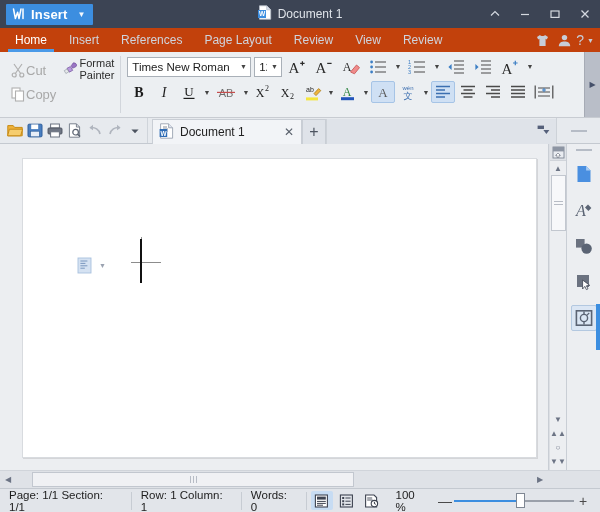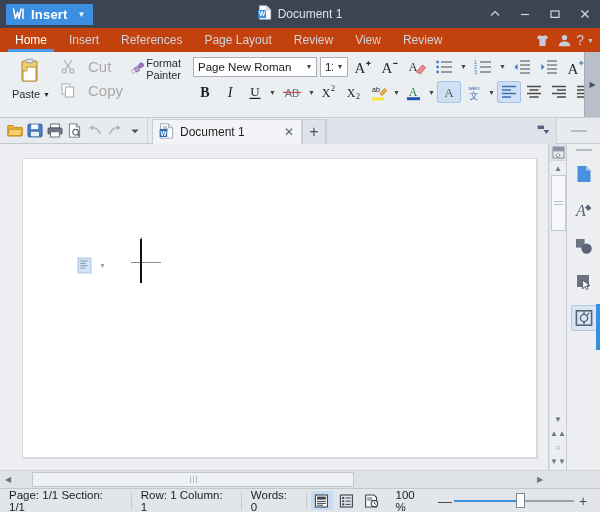--- a/index.html
+++ b/index.html
@@ -126,23 +126,23 @@
   .paste-btn {
     width: 50px;
     display: flex; flex-direction: column; align-items: center;
     padding-top: 2px;
     color: #2c2c2c;
   }
   .paste-btn .lbl { font-size:11px; margin-top:1px; display:flex; align-items:center; gap:3px;}
   .paste-btn .lbl .c { font-size:7px; }
   .clip-col { display:flex; flex-direction:column; justify-content:flex-start; padding-top:3px;}
   .clip-row {
-    display:flex; align-items:flex-start; gap:12px;
+    display:flex; align-items:center; gap:0;
     height: 24px; padding: 0 4px;
-    color: #a8a8a8; font-size: 15px;
+    color: #a8a8a8; font-size: 13px;
   }
   .fmt-painter {
     width: 54px;
     display:flex; flex-direction:row; align-items:center;
     padding-top: 2px;
     color:#2c2c2c;
   }
   .fmt-painter .lbl { font-size:11px; line-height:12px; text-align:center; }
 
   
@@ -441,32 +441,20 @@
       <div class="help-dd">
         <span class="q">?</span>
         <span class="c">▼</span>
       </div>
     </div>
   </div>
 
   <div class="ribbon">
 
     <div class="clipboard">
-      <div class="paste-btn">
-        <svg width="30" height="30" viewBox="0 0 30 30">
-          <rect x="6" y="4" width="15" height="20" rx="1.5" fill="#f0cd6b" stroke="#b5912f" stroke-width="1.1"></rect>
-          <rect x="10" y="2.2" width="7" height="3.6" rx="1" fill="#e0e4ea" stroke="#8d949e" stroke-width=".9"></rect>
-          <path d="M11 10 h9 v14 h-13 v-10 z" fill="#ffffff" stroke="#b5912f" stroke-width="1"></path>
-          <path d="M11 10 v4 h-4" fill="#f7edcf" stroke="#b5912f" stroke-width="1"></path>
-        </svg>
-        <span class="lbl">
-          <span>Paste</span>
-          <span class="c">▼</span>
-        </span>
-      </div>
 
       <div class="clip-col">
         <div class="clip-row">
           <svg width="16" height="16" viewBox="0 0 16 16">
               <path d="M4 2 L11 12 M12 2 L5 12" stroke="#b0b0b0" stroke-width="1.2" fill="none"></path>
               <circle cx="4.2" cy="13" r="2" stroke="#b0b0b0" stroke-width="1.2" fill="none"></circle>
               <circle cx="11.8" cy="13" r="2" stroke="#b0b0b0" stroke-width="1.2" fill="none"></circle>
             </svg>
           <span>Cut</span>
         </div>
@@ -491,21 +479,21 @@
         </span>
       </div>
     </div>
 
     <div class="grp-sep"></div>
 
     <div class="fontgrp">
 
       <div class="fontrow1">
         <div class="combo ffname">
-          <span class="cv">Page New Roman</span>
+          <span class="cv">Times New Roman</span>
           <span class="cc">▼</span>
         </div>
         <div class="combo fsize">
           <span class="cv">12</span>
           <span class="cc">▼</span>
         </div>
 
         <div class="tb">
           <svg width="18" height="18" viewBox="0 0 18 18">
               <text x="6" y="15" font-size="15" font-family="Liberation Serif, serif" fill="#2a2a2a" text-anchor="middle">A</text>

